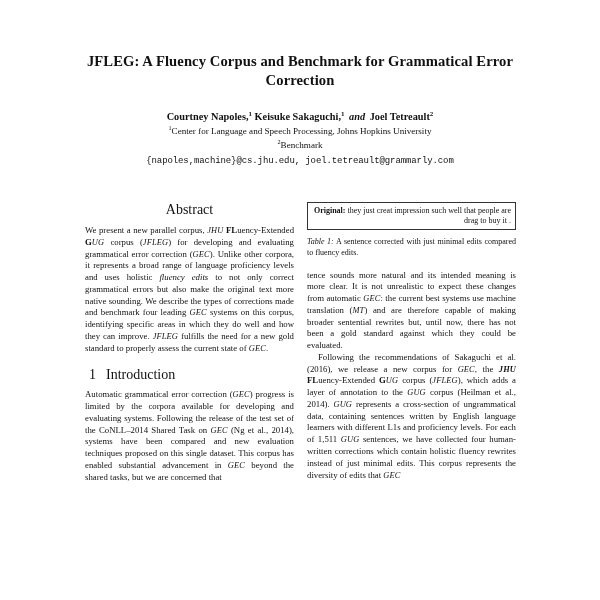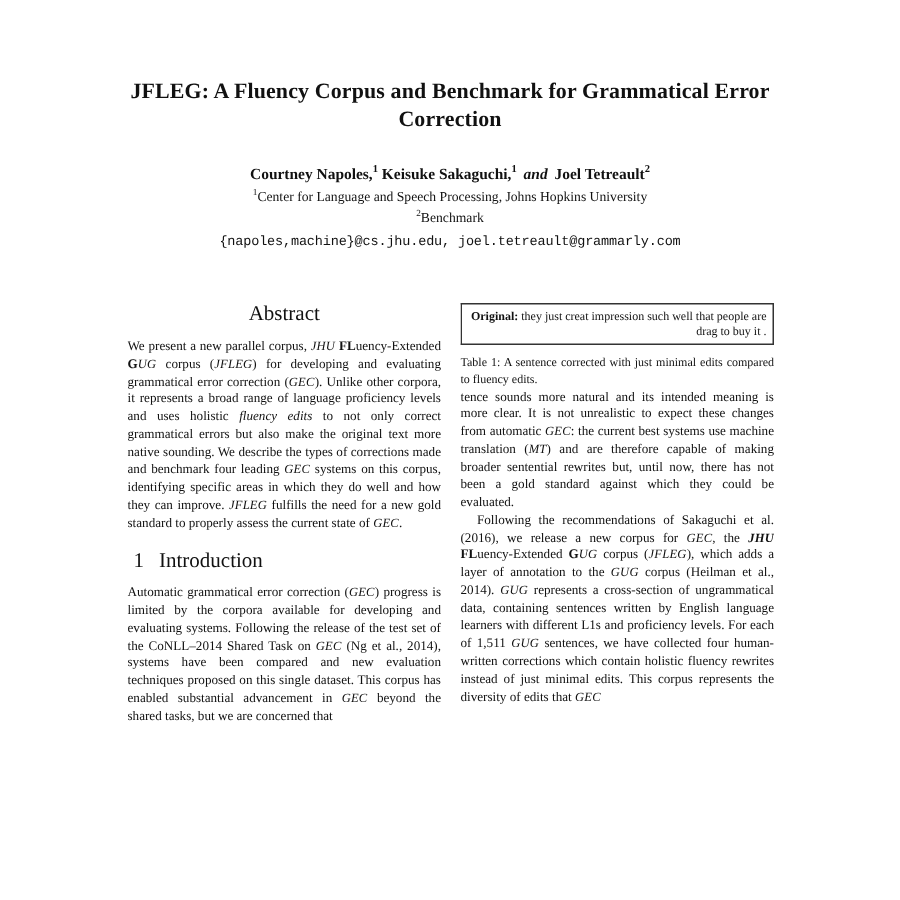--- a/index.html
+++ b/index.html
@@ -147,23 +147,24 @@
     font-weight: bold;
   }
   .tbl-caption {
     font-size: 8.0px;
     line-height: 1.33;
     text-align: justify;
     margin: 7px 0 0 0;
   }
   .tbl-caption .capnum {
     font-weight: normal;
+    font-style: italic;
   }
   .rc-body {
-    margin-top: 0;
+    margin-top: 11px;
   }
 </style>
 </head>
 <body>
 
 <div class="page">
 
   <div class="title-block">
     <h1 class="paper-title">JFLEG: A Fluency Corpus and Benchmark for Grammatical Error Correction</h1>
 

